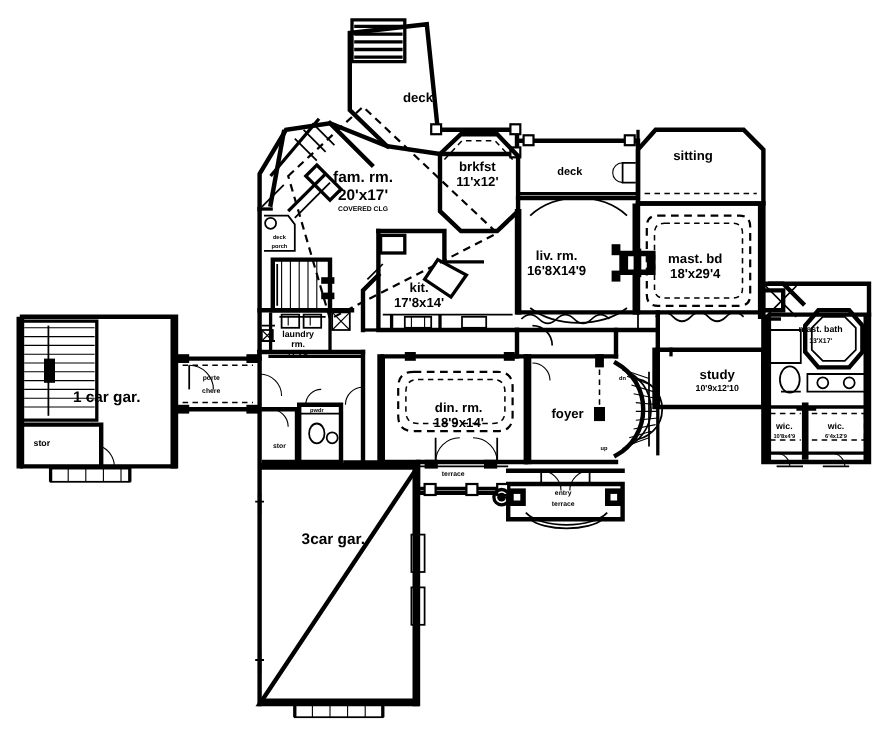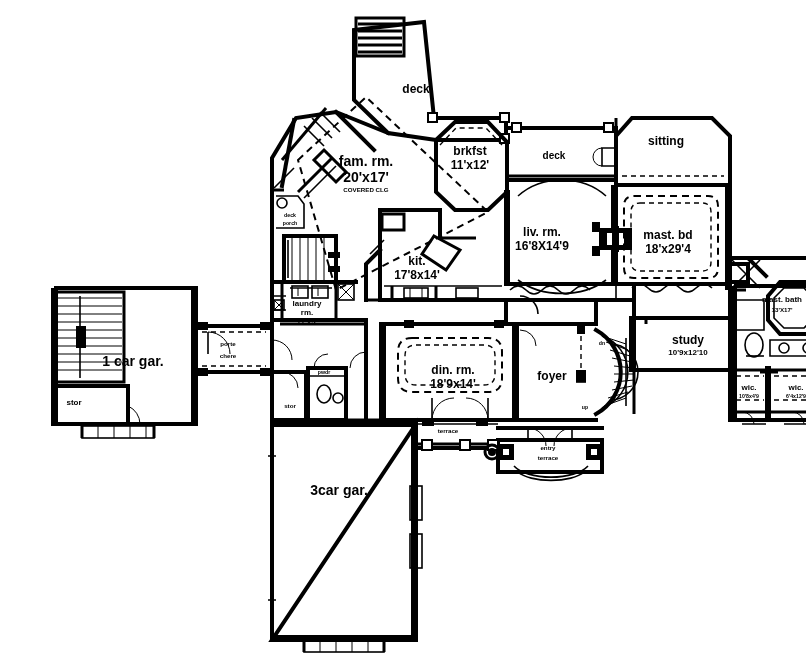--- a/index.html
+++ b/index.html
@@ -11,21 +11,20 @@
     width: 806px;
     height: 664px;
     font-family: "Liberation Sans", sans-serif;
     overflow: hidden;
   }
   #plan-root {
     position: relative;
     width: 652px;
     height: 664px;
     background: #ffffff;
-    padding-left: 36px;
   }
   svg#floorplan {
     display: block;
     width: 806px;
     height: 664px;
   }
   .wall {
     fill: none;
     stroke: #000000;
     stroke-width: 4;

